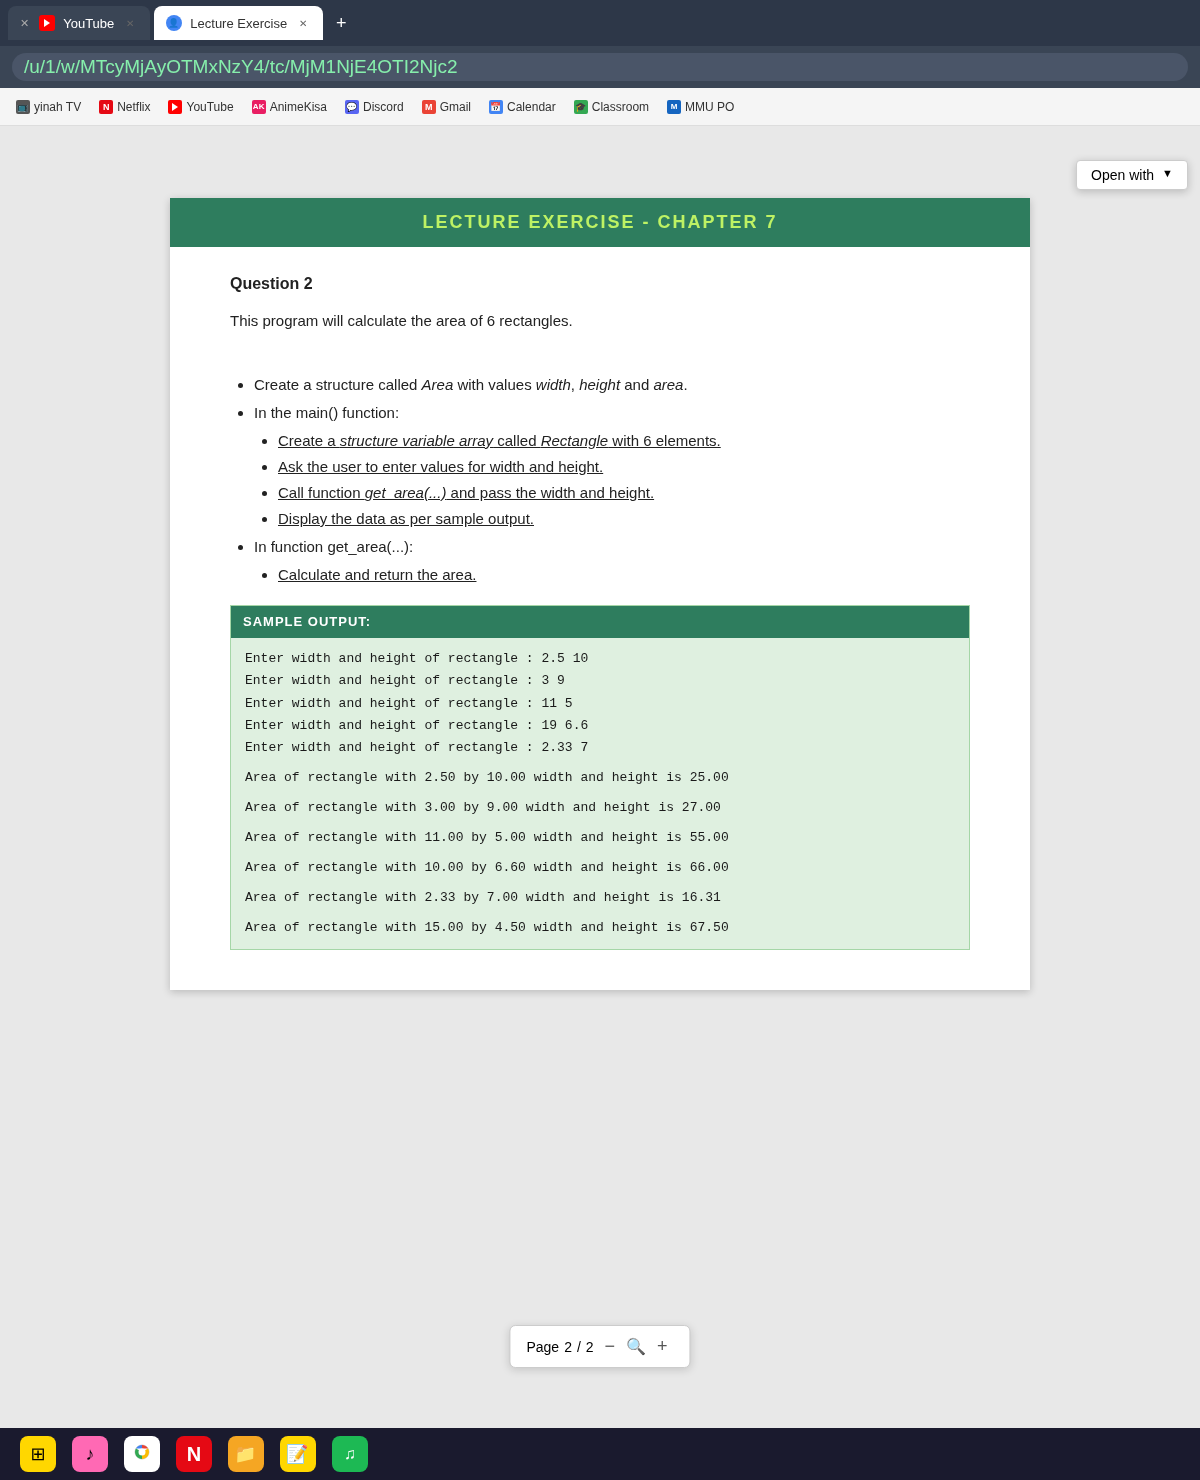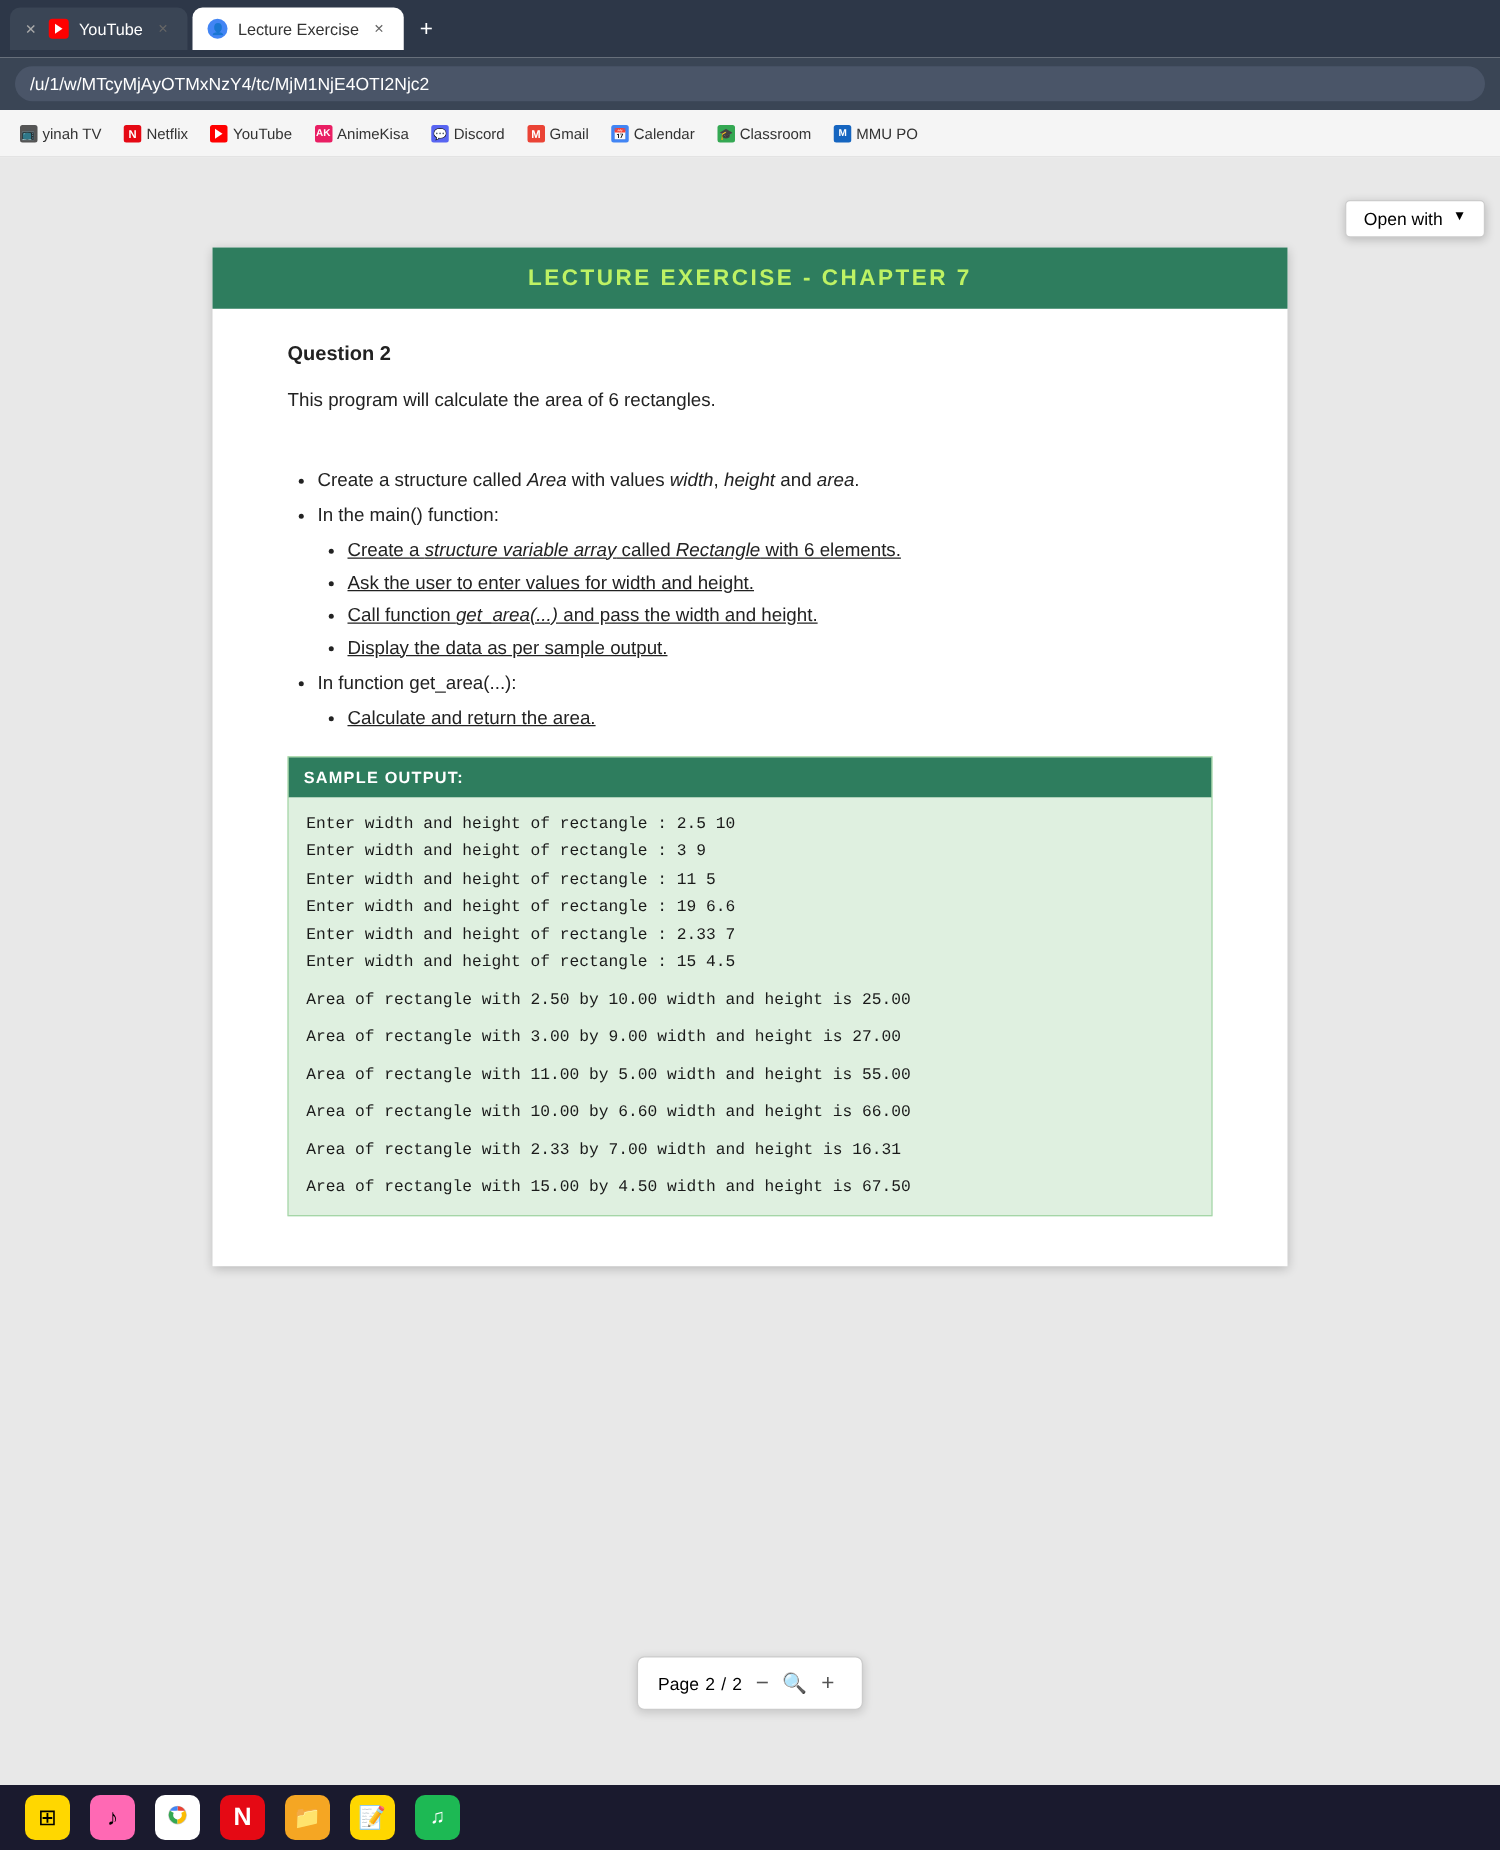--- a/index.html
+++ b/index.html
@@ -93,22 +93,22 @@
       align-items: center;
       padding: 0 12px;
     }
     .address-input {
       flex: 1;
       background: #4a5568;
       border: none;
       border-radius: 20px;
       height: 28px;
       padding: 0 12px;
-      color: #ffffff;
-      font-size: 14px;
+      color: #86efac;
+      font-size: 19px;
       outline: none;
     }
 
     
     .bookmarks-bar {
       background: #f5f5f5;
       height: 38px;
       display: flex;
       align-items: center;
       padding: 0 8px;
@@ -429,21 +429,20 @@
       </ul>
 
       <div class="sample-output-box">
         <div class="sample-output-header">SAMPLE OUTPUT:</div>
         <div class="sample-output-content">
           <span class="output-line">Enter width and height of rectangle : 2.5 10</span>
           <span class="output-line">Enter width and height of rectangle : 3 9</span>
           <span class="output-line">Enter width and height of rectangle : 11 5</span>
           <span class="output-line">Enter width and height of rectangle : 19 6.6</span>
           <span class="output-line">Enter width and height of rectangle : 2.33 7</span>
-          <span class="output-line">Enter width and height of rectangle : 15 4.5</span>
           <span class="output-spacer"></span>
           <span class="output-line">Area of rectangle with 2.50 by 10.00 width and height is 25.00</span>
           <span class="output-spacer"></span>
           <span class="output-line">Area of rectangle with 3.00 by 9.00 width and height is 27.00</span>
           <span class="output-spacer"></span>
           <span class="output-line">Area of rectangle with 11.00 by 5.00 width and height is 55.00</span>
           <span class="output-spacer"></span>
           <span class="output-line">Area of rectangle with 10.00 by 6.60 width and height is 66.00</span>
           <span class="output-spacer"></span>
           <span class="output-line">Area of rectangle with 2.33 by 7.00 width and height is 16.31</span>

